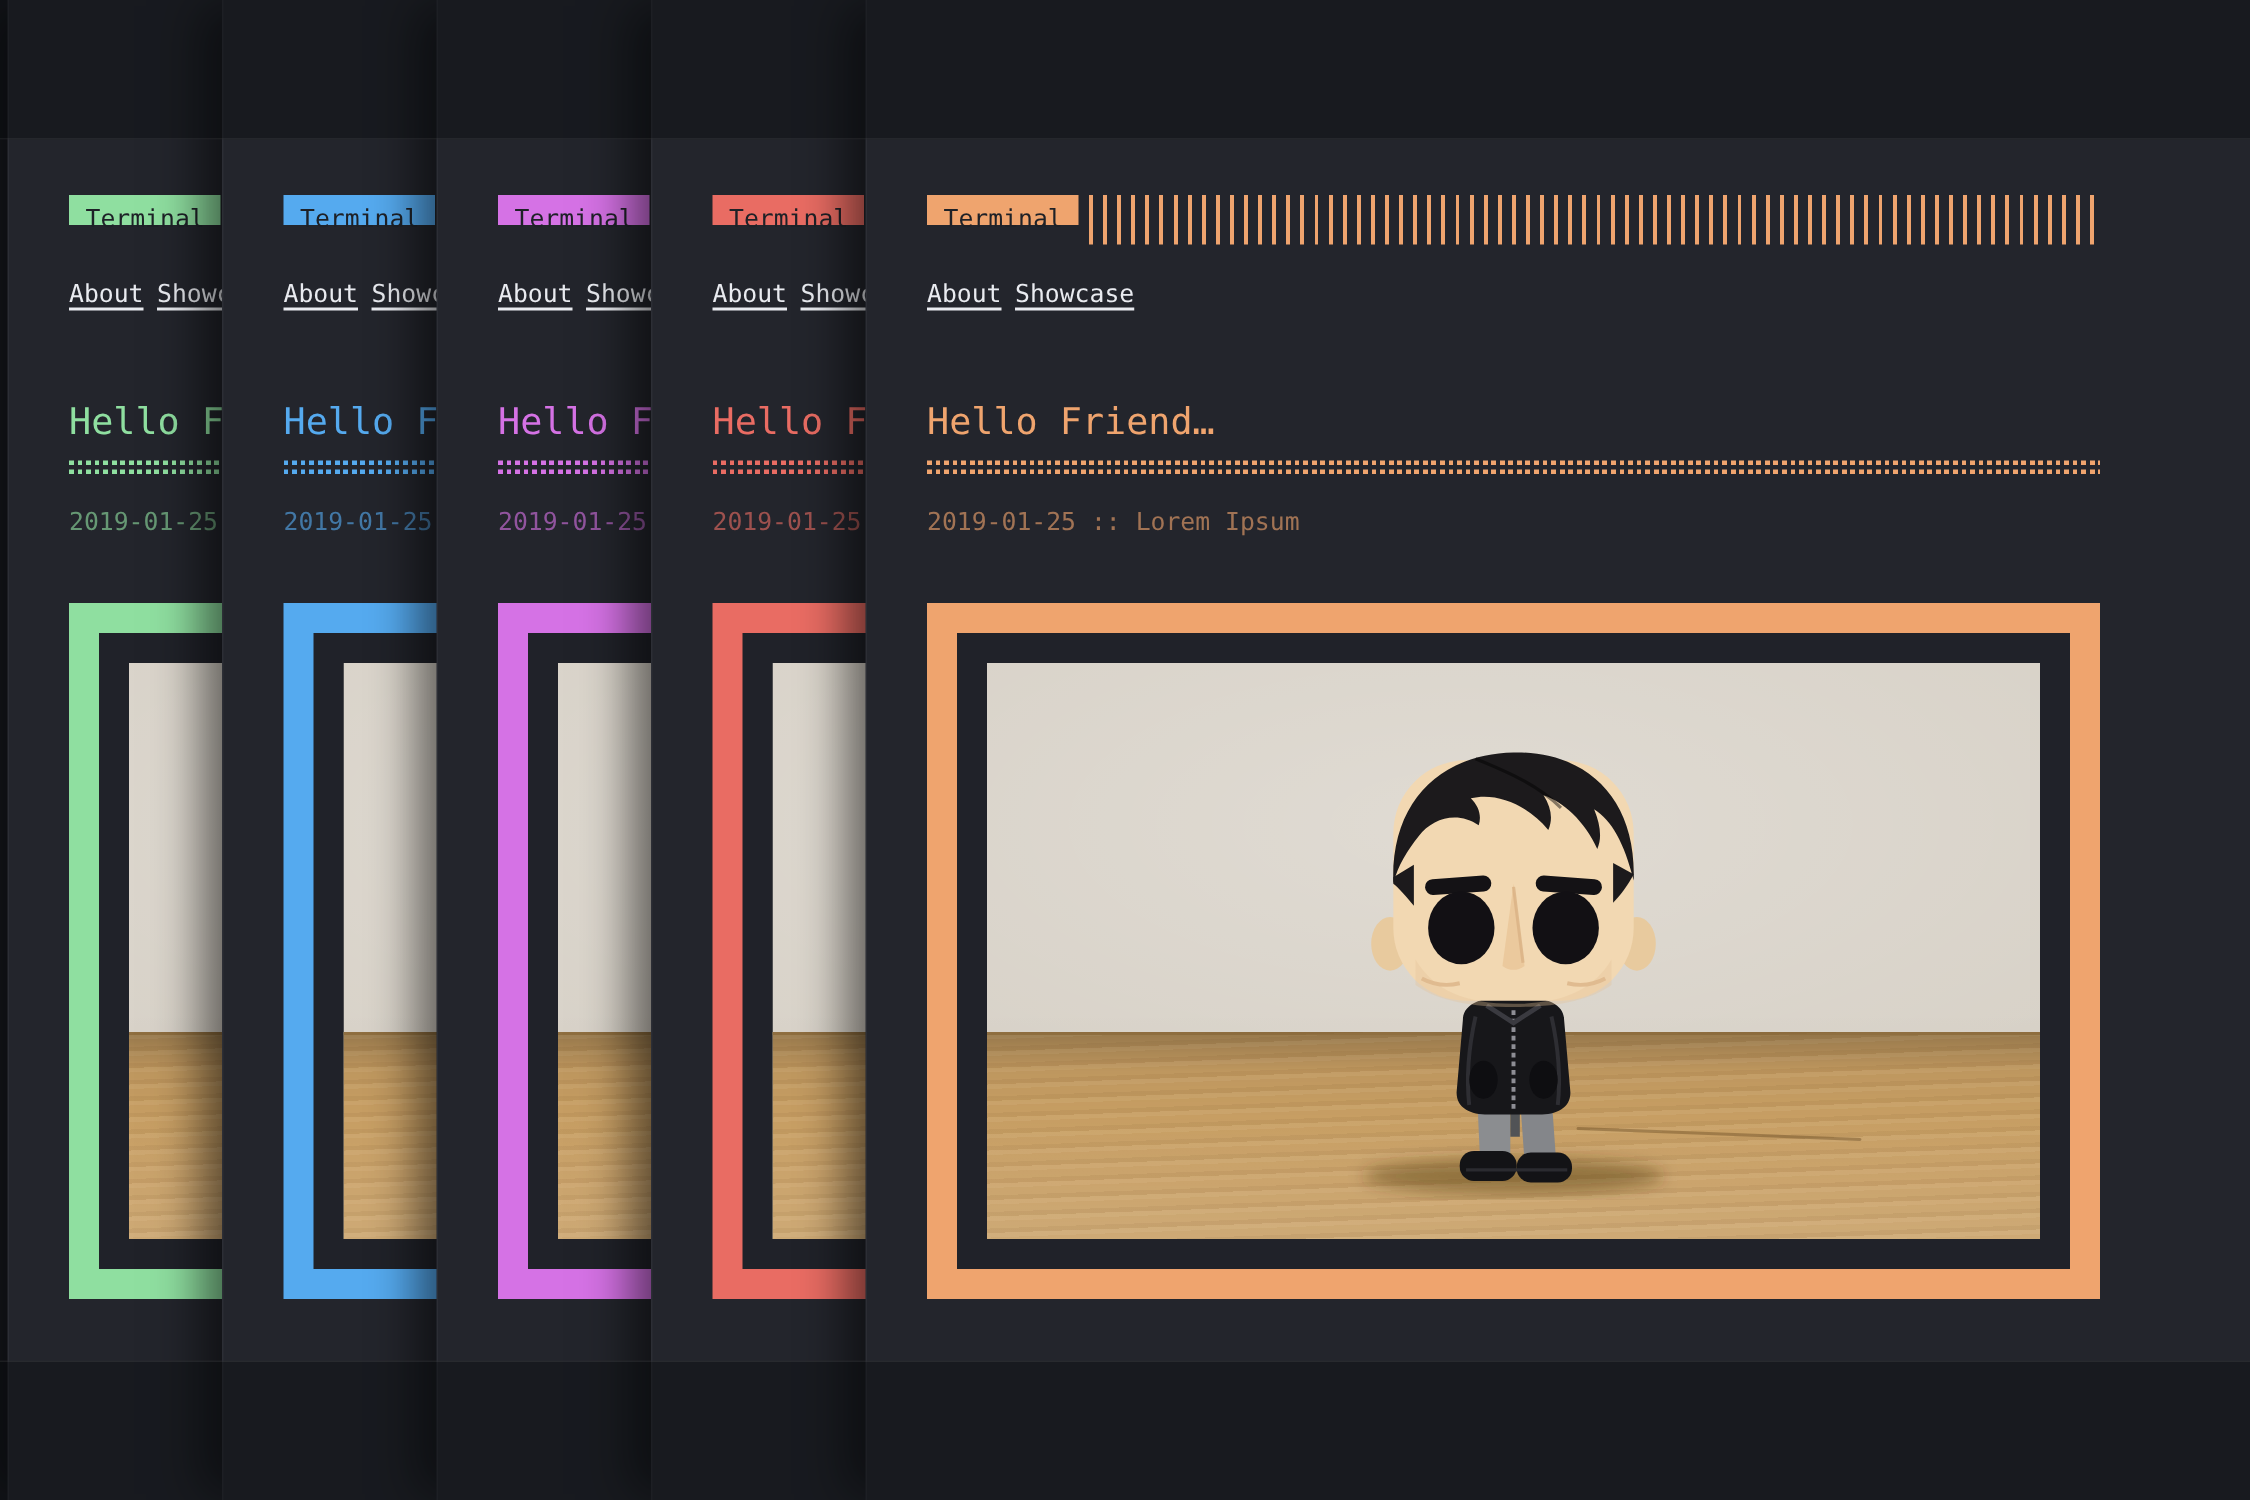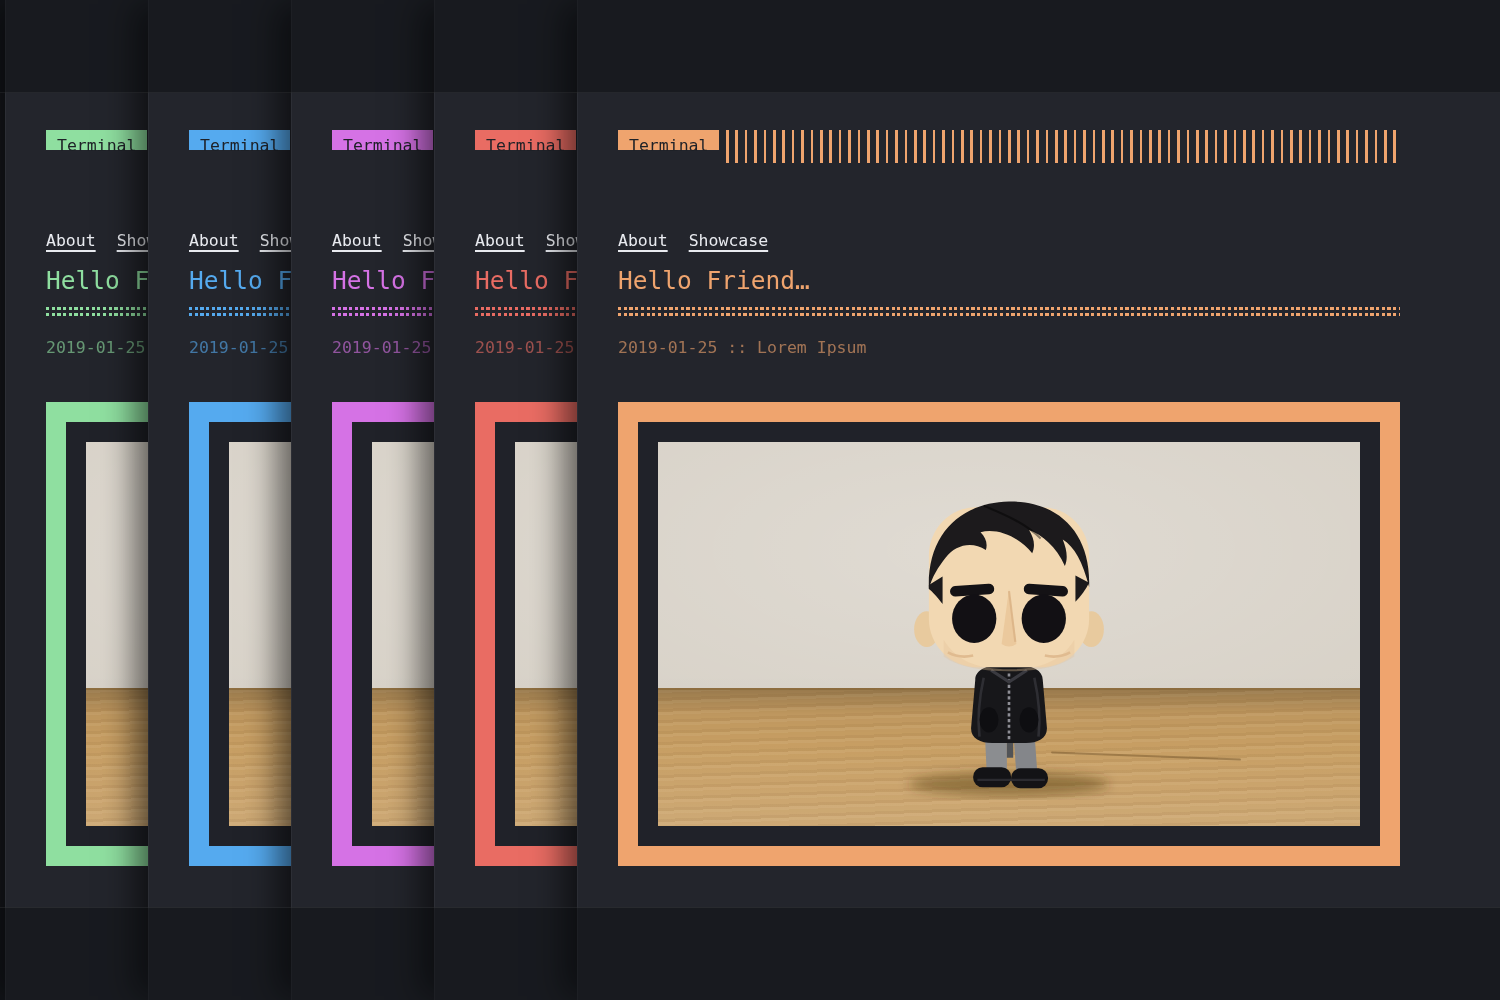--- a/index.html
+++ b/index.html
@@ -19,21 +19,21 @@
   .logo{
     position:absolute;left:40px;top:130px;height:20px;line-height:32px;
     padding:0 11px;background:var(--accent);color:var(--badge-text,#1E2127);
     font-size:16.5px;white-space:nowrap;
   }
   .bars{
     position:absolute;left:148px;top:130px;width:674px;height:33px;
     background:repeating-linear-gradient(90deg,var(--accent) 0 2.6px,transparent 2.6px 9.4px);
   }
   .site-nav{
-    position:absolute;left:40px;top:186px;display:inline-flex;gap:21px;margin-top:45px;
+    position:absolute;left:40px;top:186px;display:inline-flex;gap:9px;
   }
   .nav-link{
     color:var(--nav-text,#E9EBF0);font-size:16.5px;line-height:20px;
     text-decoration:underline;text-underline-offset:4px;text-decoration-thickness:1.5px;
     cursor:pointer;
   }
   .post-title{
     position:absolute;left:40px;top:266px;margin:0;font-weight:400;
     font-size:24.5px;line-height:30px;color:var(--accent);white-space:nowrap;
   }

